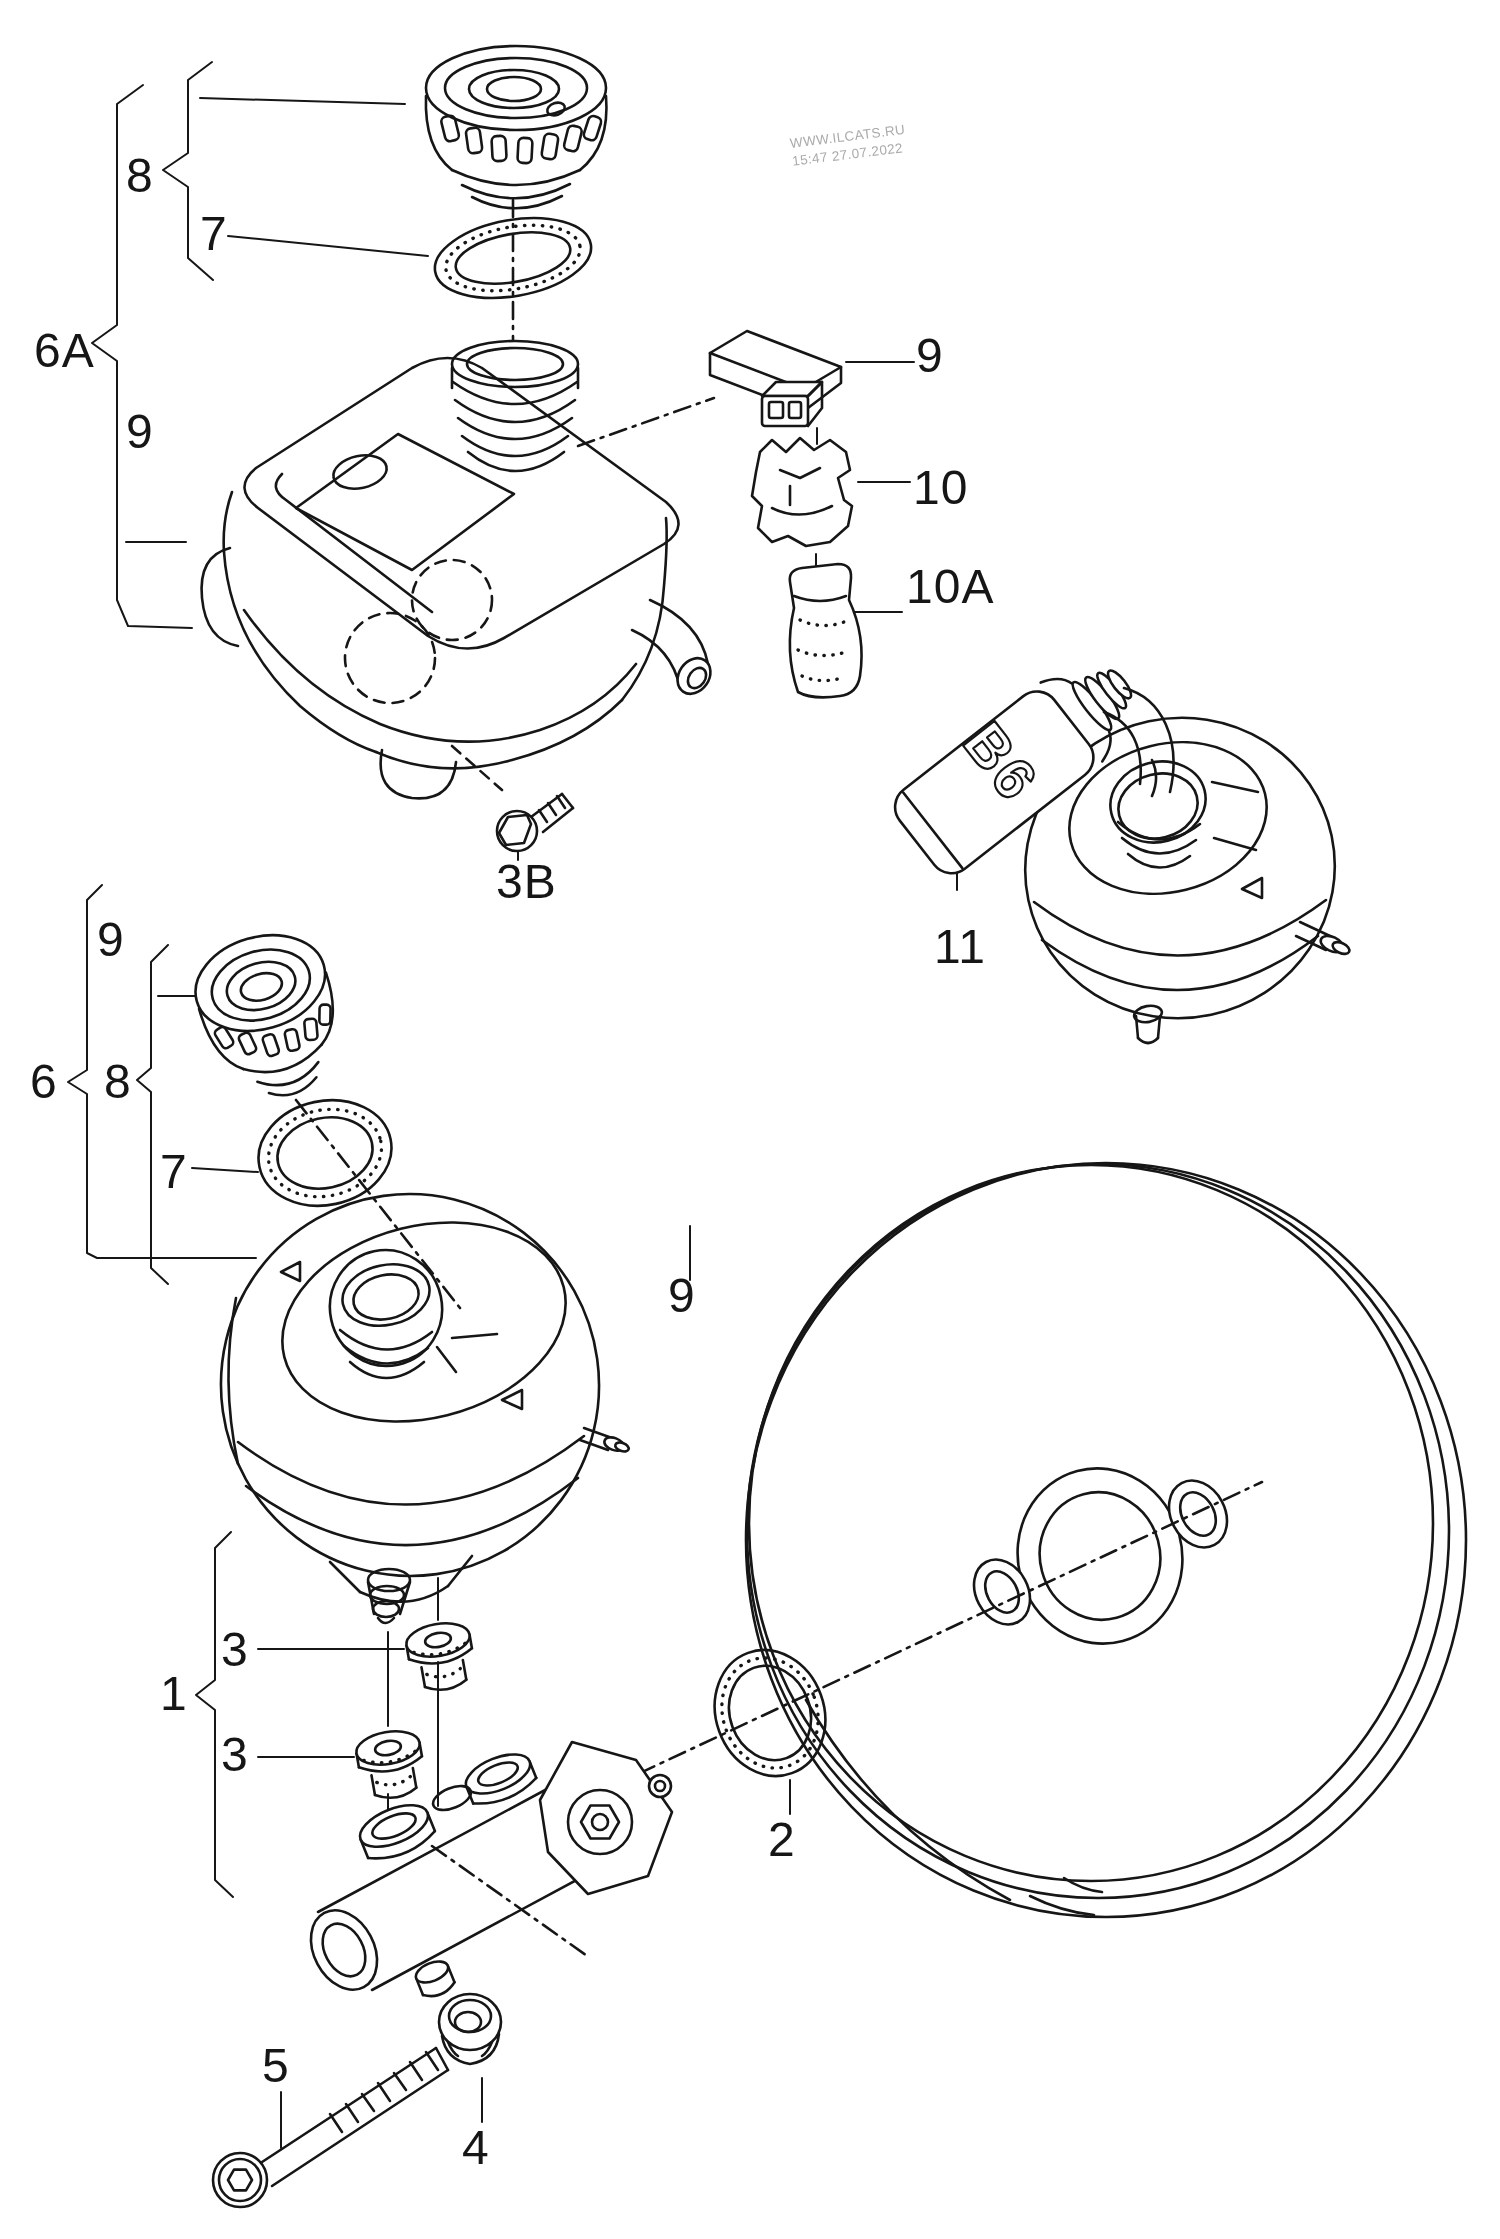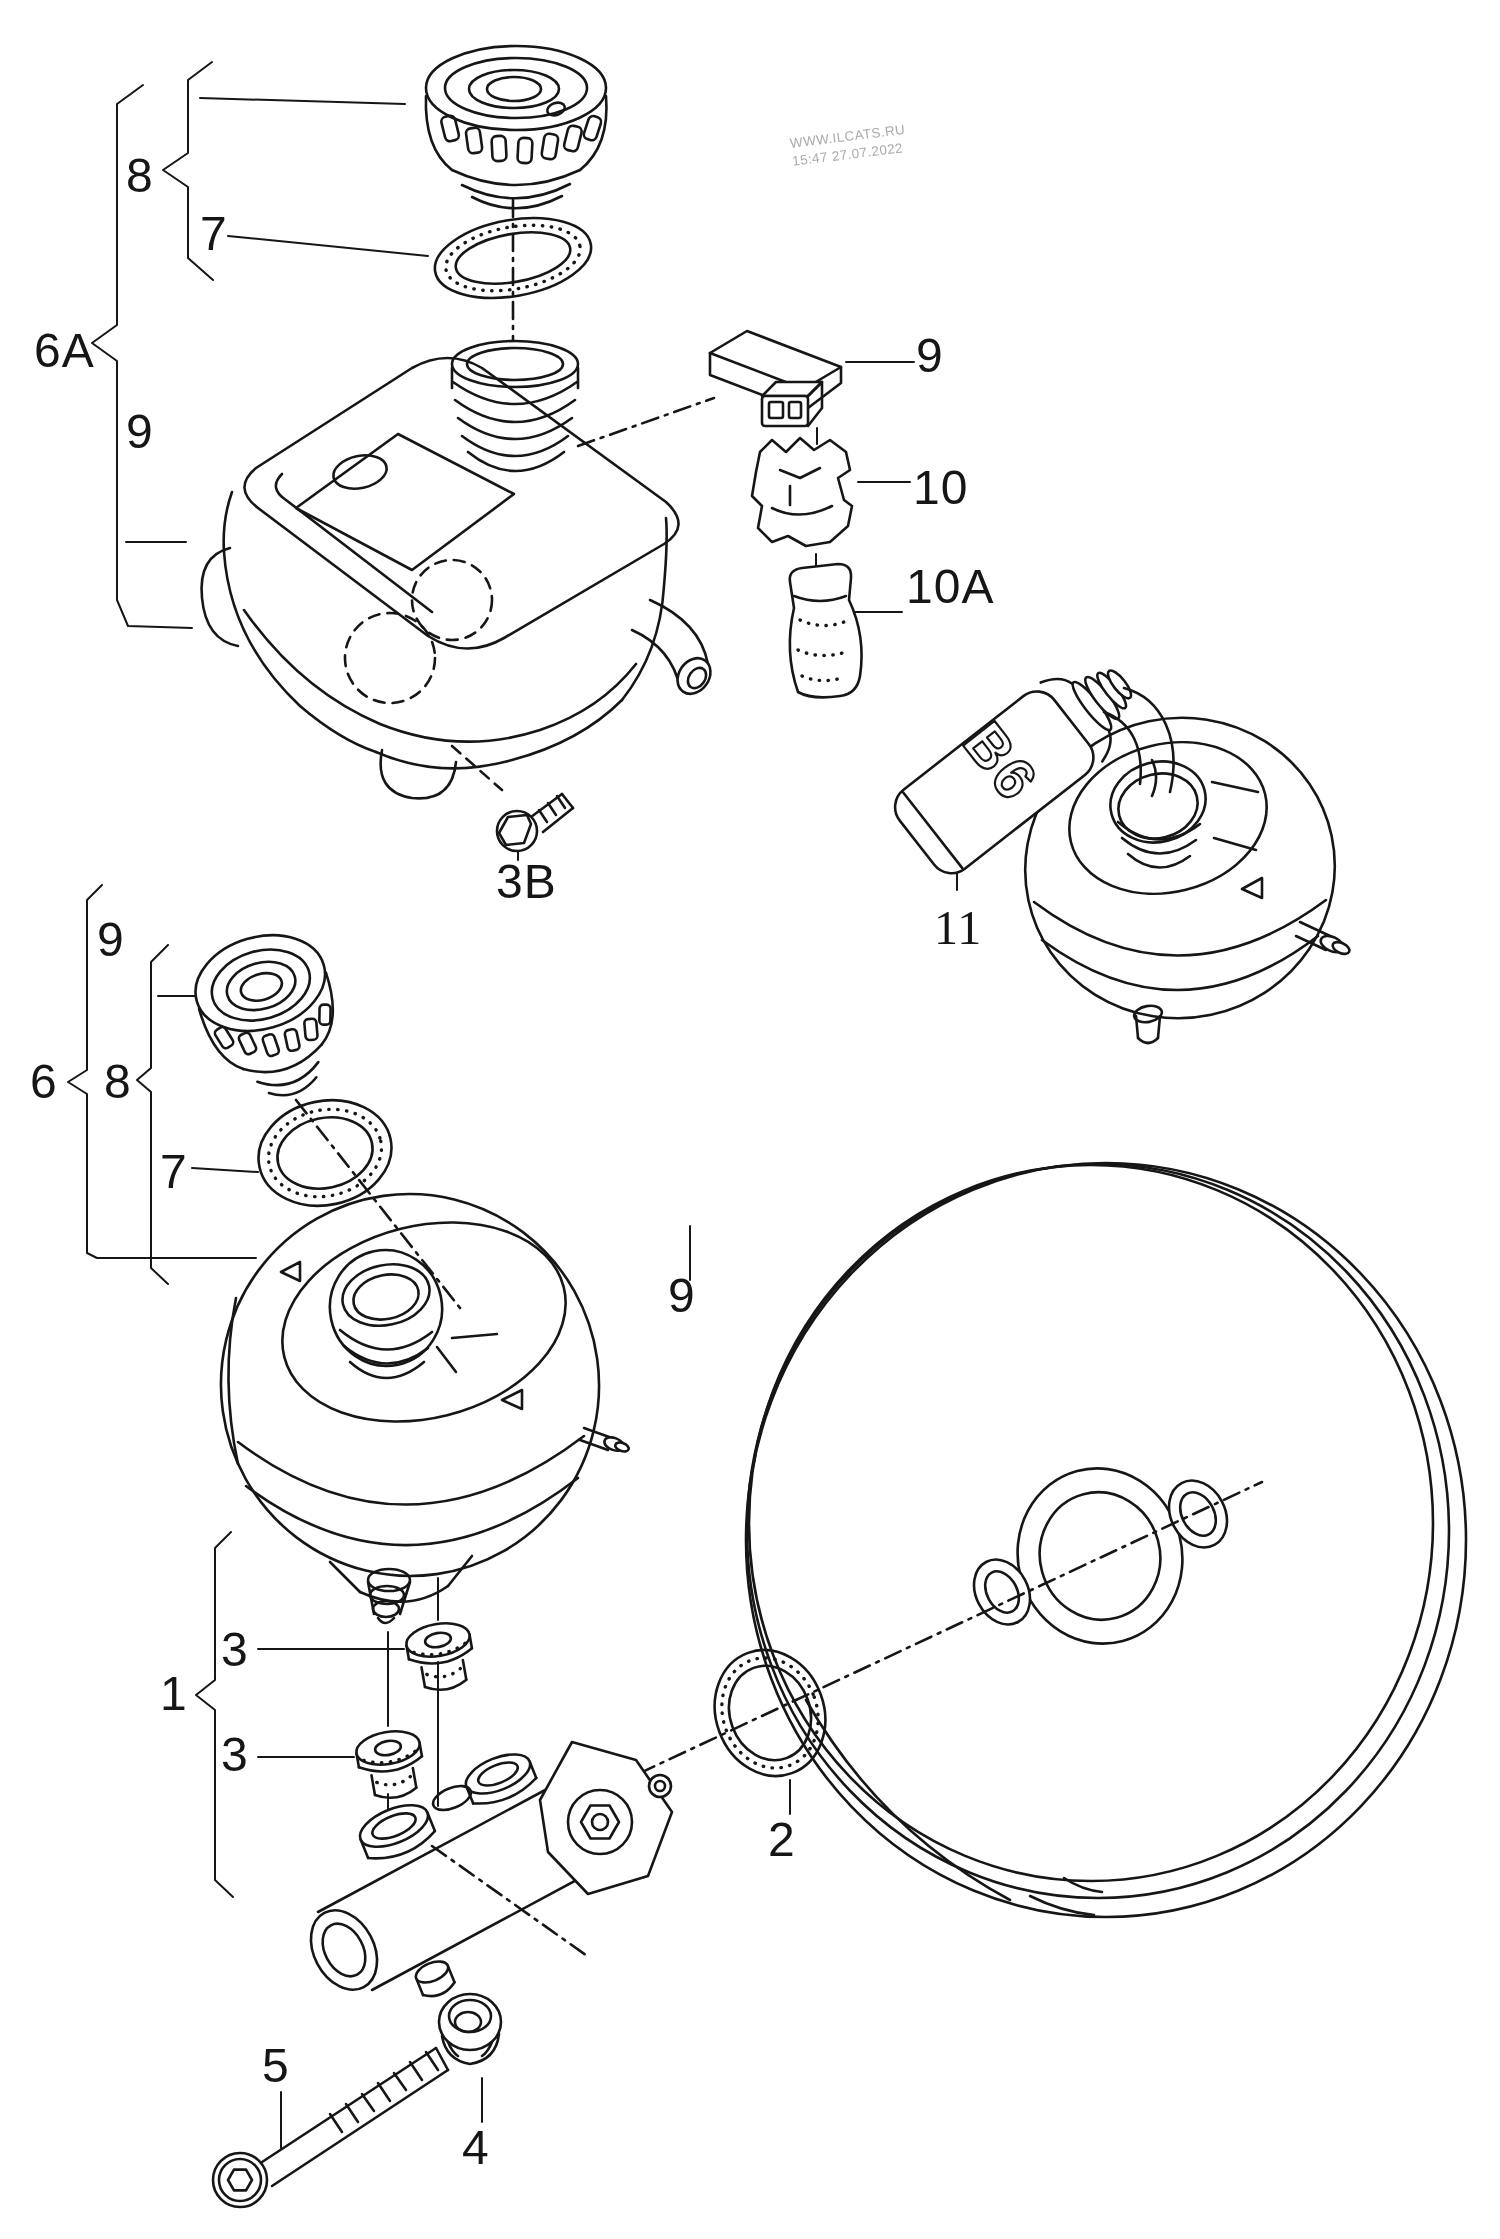--- a/index.html
+++ b/index.html
@@ -349,21 +349,21 @@
   </div>
 
   <div class="callout" style="left:126px;top:152px;">8</div>
   <div class="callout" style="left:200px;top:210px;">7</div>
   <div class="callout" style="left:34px;top:327px;">6A</div>
   <div class="callout" style="left:126px;top:408px;">9</div>
   <div class="callout" style="left:916px;top:332px;">9</div>
   <div class="callout" style="left:913px;top:458px;margin-top:6px;">10</div>
   <div class="callout" style="left:906px;top:563px;">10A</div>
   <div class="callout" style="left:496px;top:858px;">3B</div>
-  <div class="callout" style="left:934px;top:904px;font-family:Liberation Serif, serif;">11</div>
+  <div class="callout" style="left:934px;top:923px;">11</div>
   <div class="callout" style="left:97px;top:916px;">9</div>
   <div class="callout" style="left:30px;top:1058px;">6</div>
   <div class="callout" style="left:104px;top:1058px;">8</div>
   <div class="callout" style="left:160px;top:1148px;">7</div>
   <div class="callout" style="left:668px;top:1272px;">9</div>
   <div class="callout" style="left:160px;top:1670px;">1</div>
   <div class="callout" style="left:221px;top:1626px;">3</div>
   <div class="callout" style="left:221px;top:1731px;">3</div>
   <div class="callout" style="left:768px;top:1816px;">2</div>
   <div class="callout" style="left:262px;top:2042px;">5</div>

